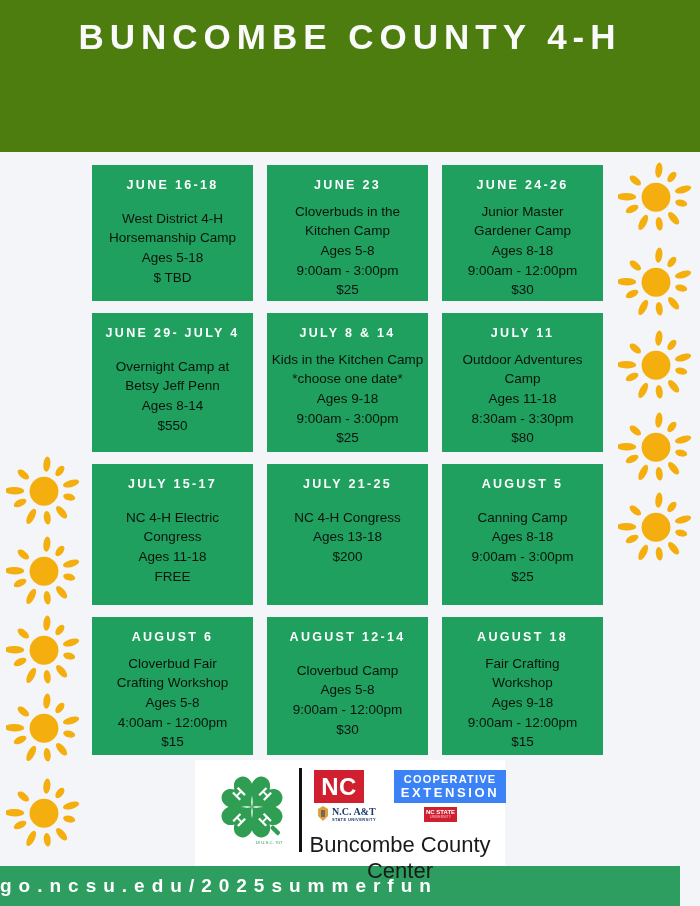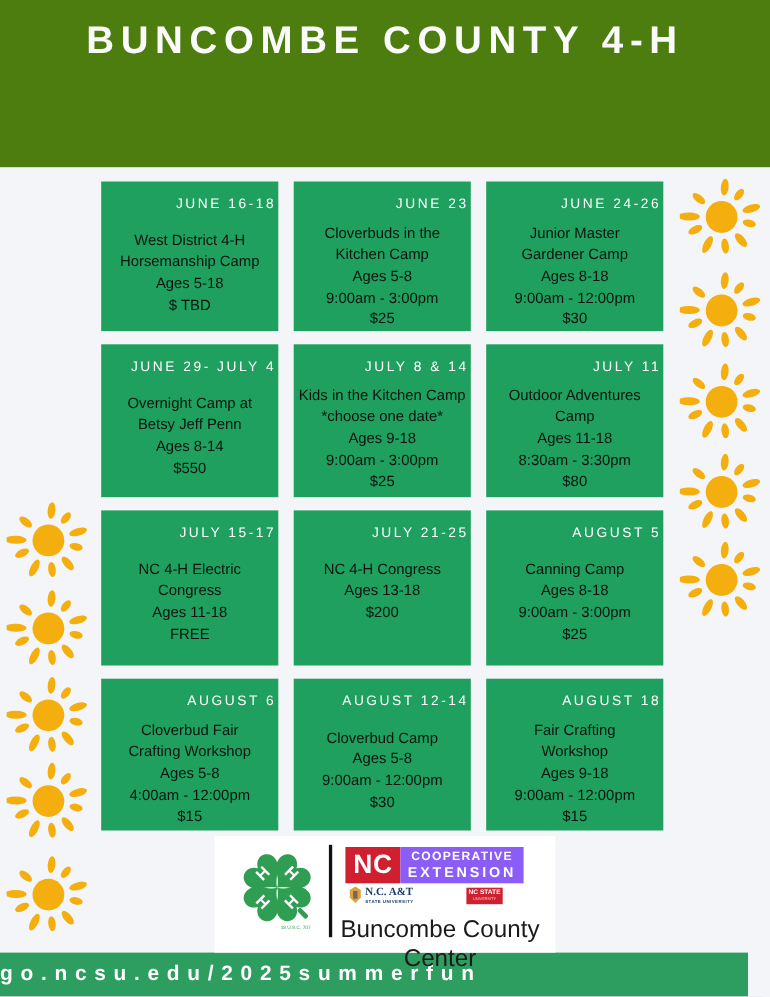--- a/index.html
+++ b/index.html
@@ -28,45 +28,45 @@
     position:absolute; left:92px; top:165px; width:513px;
     display:grid; grid-template-columns:repeat(3, 161px);
     grid-template-rows:136px 139px 141px 138px;
     column-gap:14px; row-gap:12px; z-index:2;
   }
   .card {
     background:#1FA05E; text-align:center; padding:14px 2px 0 2px;
     overflow:hidden;
   }
   .card-date {
-    font-size:12.5px; font-weight:400; letter-spacing:2.3px;
-    color:#FFFFFF; line-height:1;text-align:right;
+    font-size:12.5px; font-weight:700; letter-spacing:2.3px;
+    color:#FFFFFF; line-height:1;
   }
   .card-body {
     margin-top:10px; font-size:13.5px; line-height:1.46; color:#0A140E;
     white-space:pre-line;
   }
   .card.lg .card-body { margin-top:17px; }
   
   .sun { position:absolute; width:76px; height:76px; z-index:1; }
   
   .logo-panel {
     position:absolute; left:195px; top:760px; width:310px; height:106px;
     background:#FFFFFF; z-index:2;
   }
   .clover { position:absolute; left:16px; top:6px; width:82px; height:82px; }
   .logo-divider { position:absolute; left:104px; top:8px; width:3px; height:84px; background:#111; }
-  .ext-logo { position:absolute; left:119px; top:10px; display:flex; }
+  .ext-logo { position:absolute; left:119px; top:10px; display:flex;gap:30px; }
   .ext-nc {
     width:50px; height:33px; background:#D01F2E; color:#fff;
     font-weight:700; font-size:24px; text-align:center; line-height:33px;
     letter-spacing:0.5px;
   }
   .ext-blue {
-    width:112px; height:33px; background:#8b5cf6; color:#fff;
+    width:112px; height:33px; background:#3b82f6; color:#fff;
     padding-top:3px; text-align:center;
   }
   .ext-line1 { font-size:11px; font-weight:700; letter-spacing:1.2px; line-height:13px; }
   .ext-line2 { font-size:13px; font-weight:700; letter-spacing:2.6px; line-height:14px; }
   .ncat { position:absolute; left:122px; top:46px; display:flex; align-items:flex-start; }
   .ncat-emblem { width:12px; height:15px; margin-right:3px; }
   .ncat-name { font-size:10px; font-weight:700; color:#1D3A6D; line-height:11px;font-family:Liberation Serif, serif; }
   .ncat-sub { font-size:4px; font-weight:700; color:#1D3A6D; letter-spacing:0.4px; }
   .ncstate {
     position:absolute; left:229px; top:47px; width:33px; height:15px;

